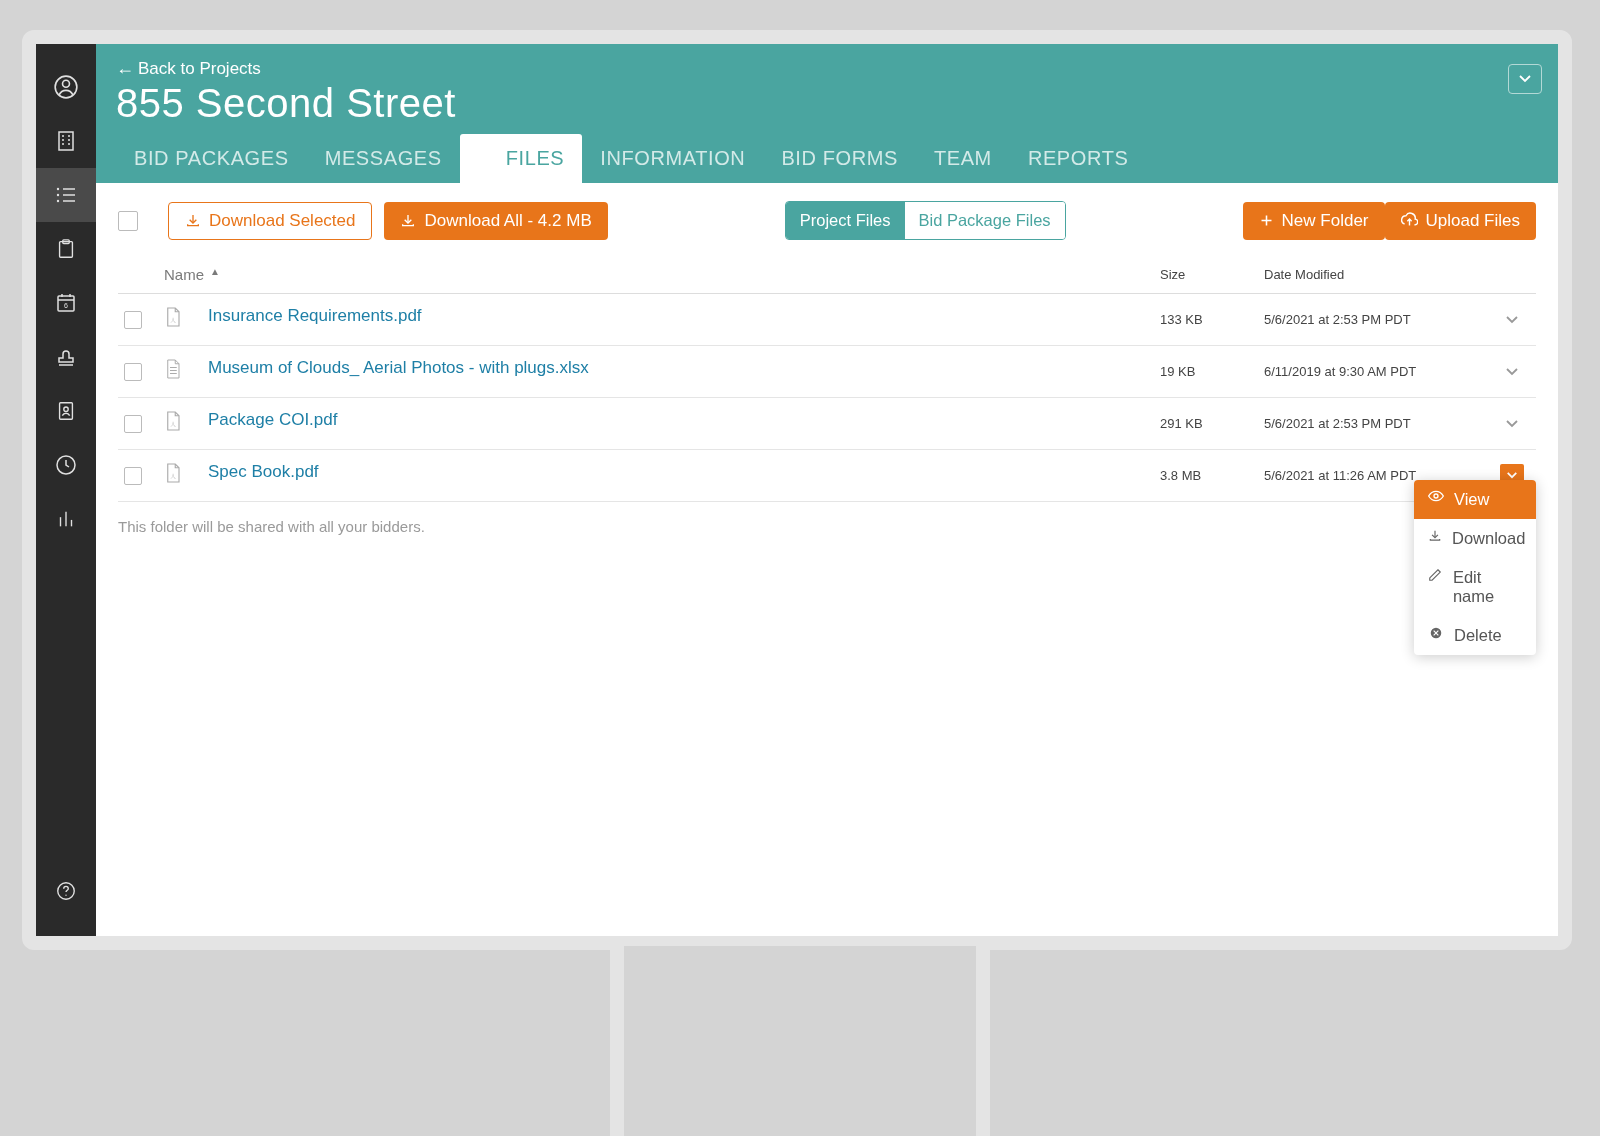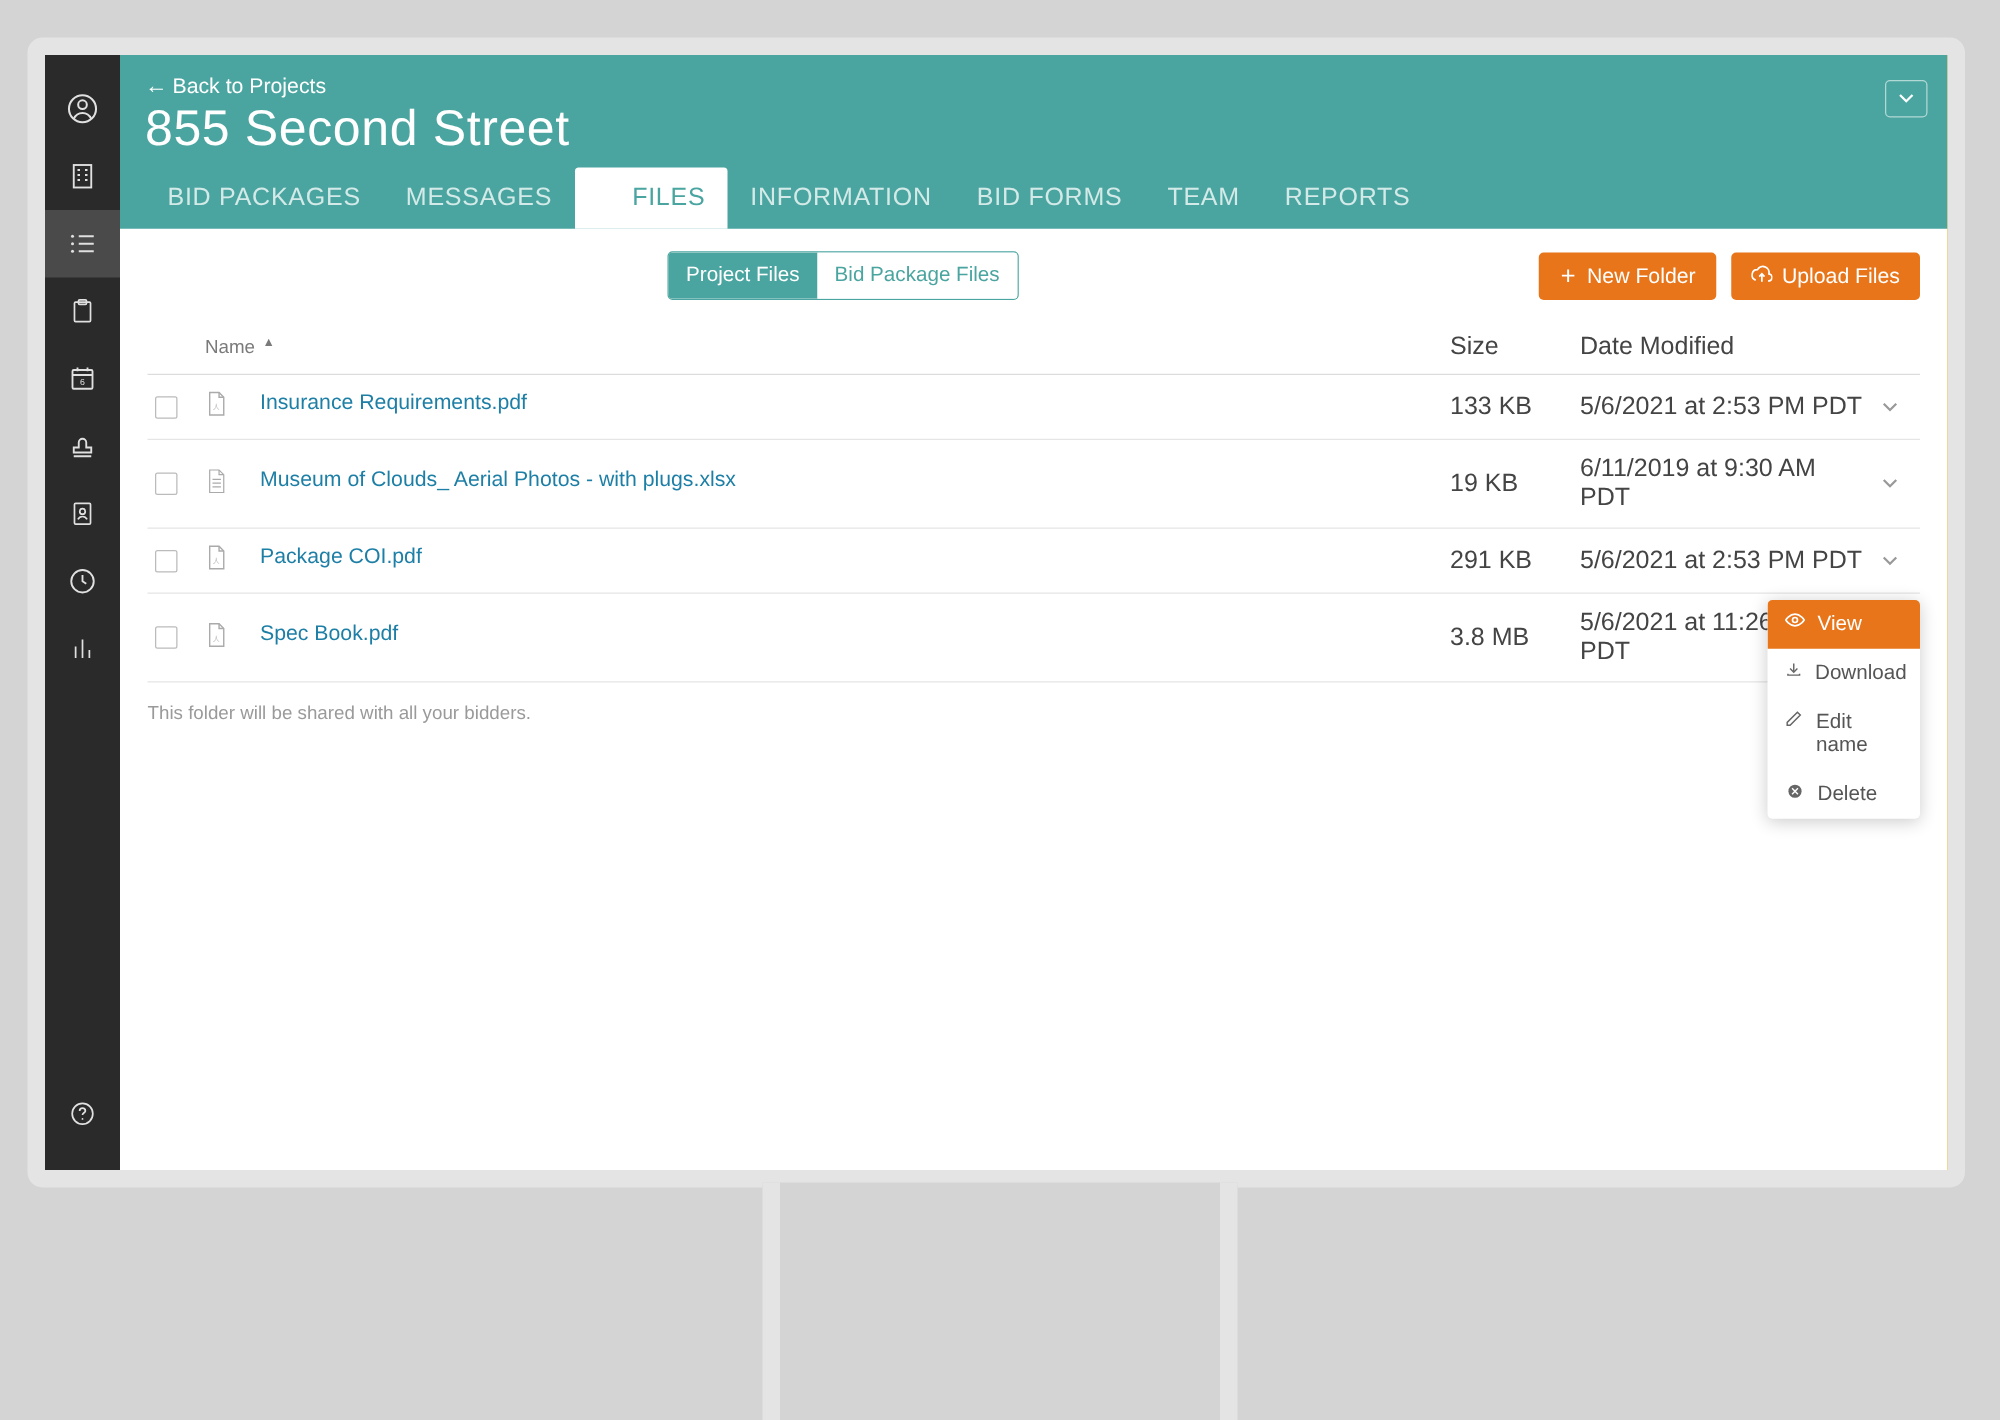--- a/index.html
+++ b/index.html
@@ -99,21 +99,21 @@
   .toolbar-left { display: flex; gap: 12px; align-items: center; }
   .toolbar-center { flex: 1; display: flex; justify-content: center; }
   .toggle-group {
     display: flex; border: 1.5px solid #4aa5a0; border-radius: 4px; overflow: hidden;
   }
   .toggle-btn {
     padding: 9px 14px; font-size: 16.5px; cursor: pointer;
   }
   .toggle-btn.active { background: #4aa5a0; color: #fff; }
   .toggle-btn.inactive { background: #fff; color: #4aa5a0; }
-  .toolbar-right { display: flex; gap: 12px; text-align: center; }
+  .toolbar-right { display: flex; gap: 0; text-align: center; }
 
   
   .table-container { padding: 0 22px; }
   .table-header {
     display: flex; align-items: center;
     padding: 8px 6px 10px 6px;
     font-size: 15px; color: #7a7a7a;
     border-bottom: 1px solid #ddd;
   }
   .col-check { width: 40px; }
@@ -129,21 +129,21 @@
     border-bottom: 1px solid #e5e5e5;
     font-size: 17px;
   }
   .row-check {
     width: 18px; height: 18px;
     border: 1.5px solid #bbb; border-radius: 2px;
     cursor: pointer;
   }
   .file-icon { width: 24px; margin-right: 14px; color: #aaa; }
   .file-link { color: #1e7fa6; cursor: pointer; font-weight: 500; }
-  .col-size, .col-date { color: #444; font-size: 20px; }
+  .col-size, .col-date { color: #444; font-size: 13px; }
   .chevron-cell { cursor: pointer; color: #999; position: relative; }
 
   
   .dropdown-menu {
     position: absolute;
     right: 22px;
     width: 122px;
     background: #fff;
     border-radius: 4px;
     box-shadow: 0 2px 14px rgba(0,0,0,0.2);
@@ -264,20 +264,39 @@
         <div class="tab">MESSAGES</div>
         <div class="tab active">FILES</div>
         <div class="tab">INFORMATION</div>
         <div class="tab">BID FORMS</div>
         <div class="tab">TEAM</div>
         <div class="tab">REPORTS</div>
       </div>
     </div>
 
     <div class="toolbar">
+      <div class="toolbar-left">
+        <div class="toolbar-checkbox"></div>
+        <div class="btn btn-orange-outline">
+          <svg width="16" height="16" viewBox="0 0 24 24" fill="none" stroke="#e8751a" stroke-width="2">
+              <path d="M12 3v11"></path>
+              <polyline points="7 10 12 15 17 10"></polyline>
+              <path d="M4 17v2h16v-2"></path>
+            </svg>
+          <span>Download Selected</span>
+        </div>
+        <div class="btn btn-orange">
+          <svg width="16" height="16" viewBox="0 0 24 24" fill="none" stroke="#fff" stroke-width="2">
+              <path d="M12 3v11"></path>
+              <polyline points="7 10 12 15 17 10"></polyline>
+              <path d="M4 17v2h16v-2"></path>
+            </svg>
+          <span>Download All - 4.2 MB</span>
+        </div>
+      </div>
       <div class="toolbar-center">
         <div class="toggle-group">
           <div class="toggle-btn active">Project Files</div>
           <div class="toggle-btn inactive">Bid Package Files</div>
         </div>
       </div>
       <div class="toolbar-right">
         <div class="btn btn-orange">
           <svg width="15" height="15" viewBox="0 0 24 24" stroke="#fff" stroke-width="2.5">
               <line x1="12" y1="4" x2="12" y2="20"></line>

